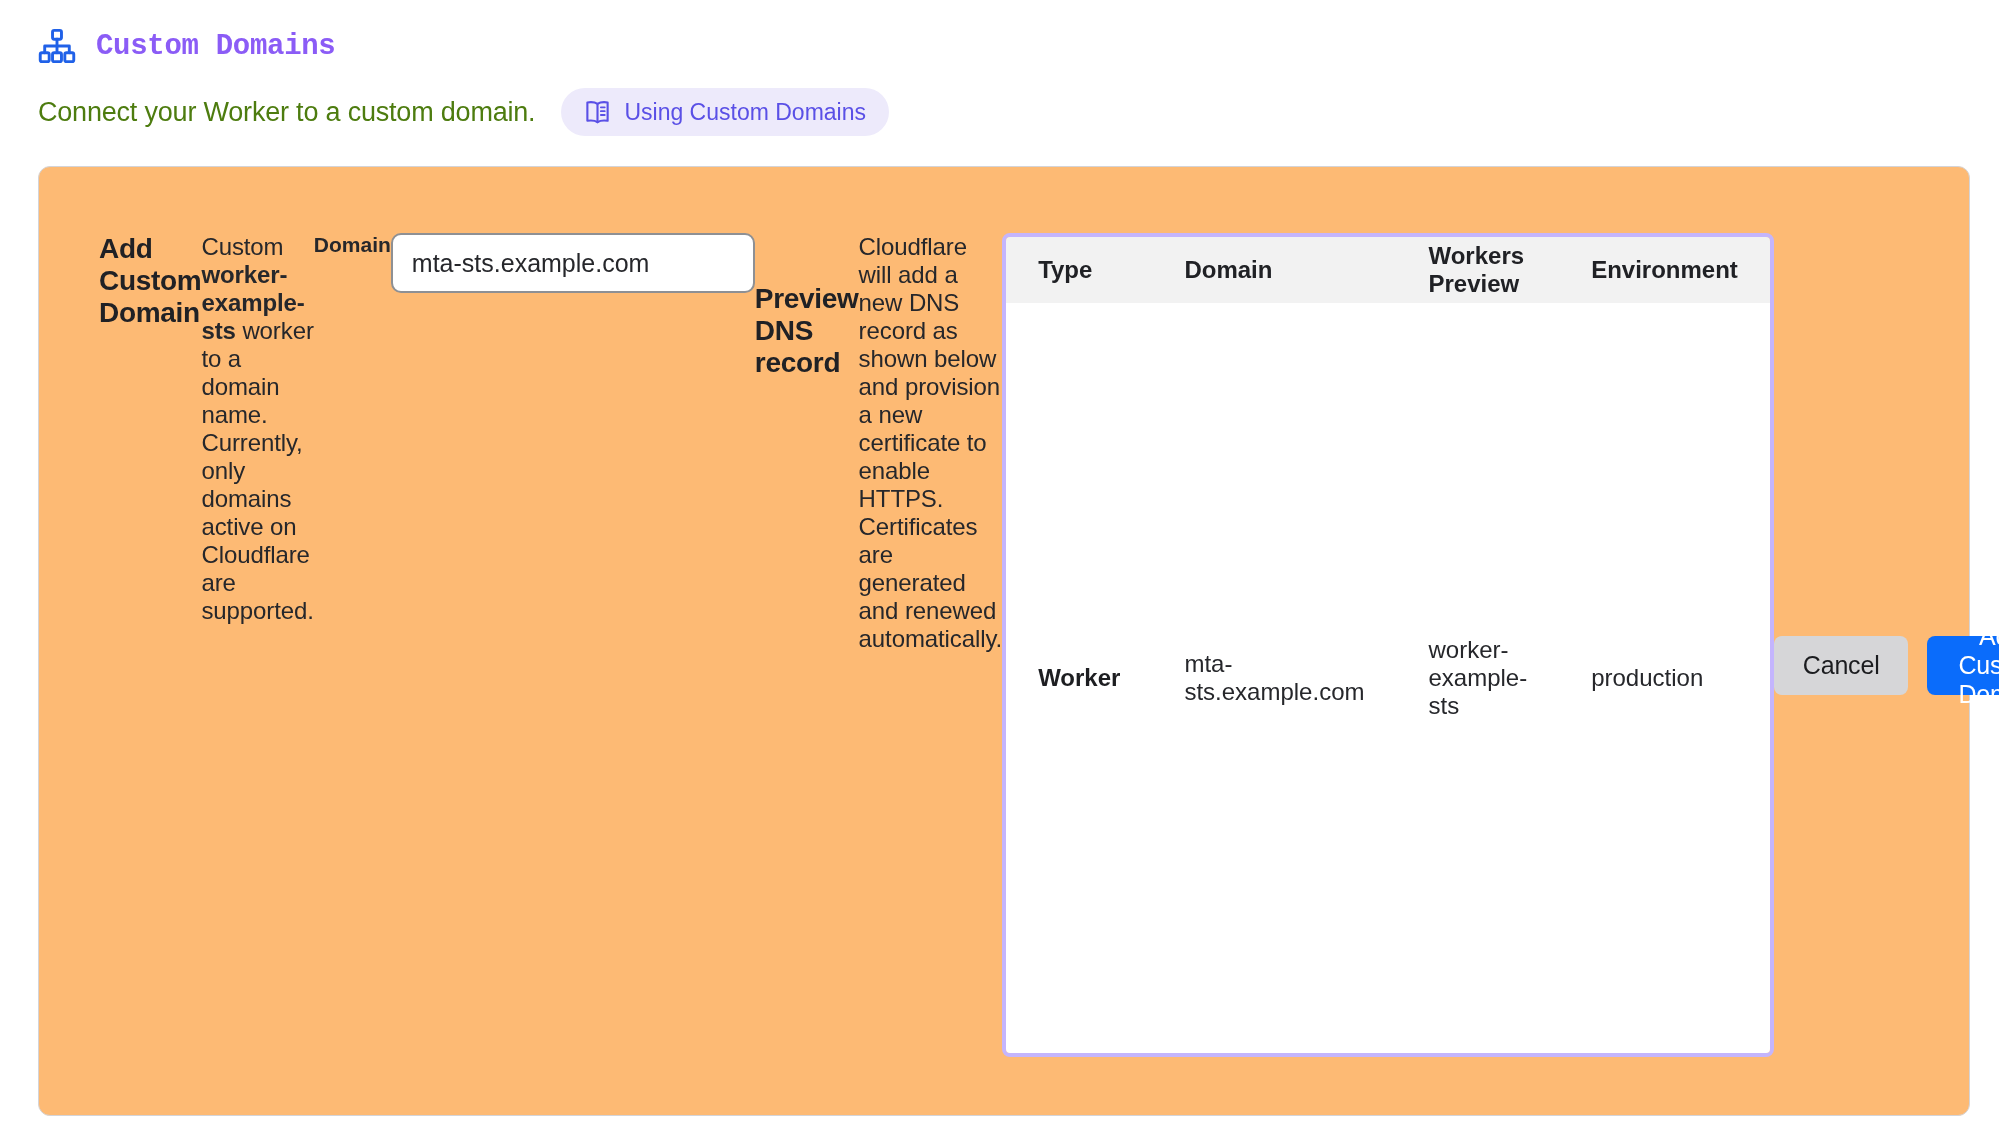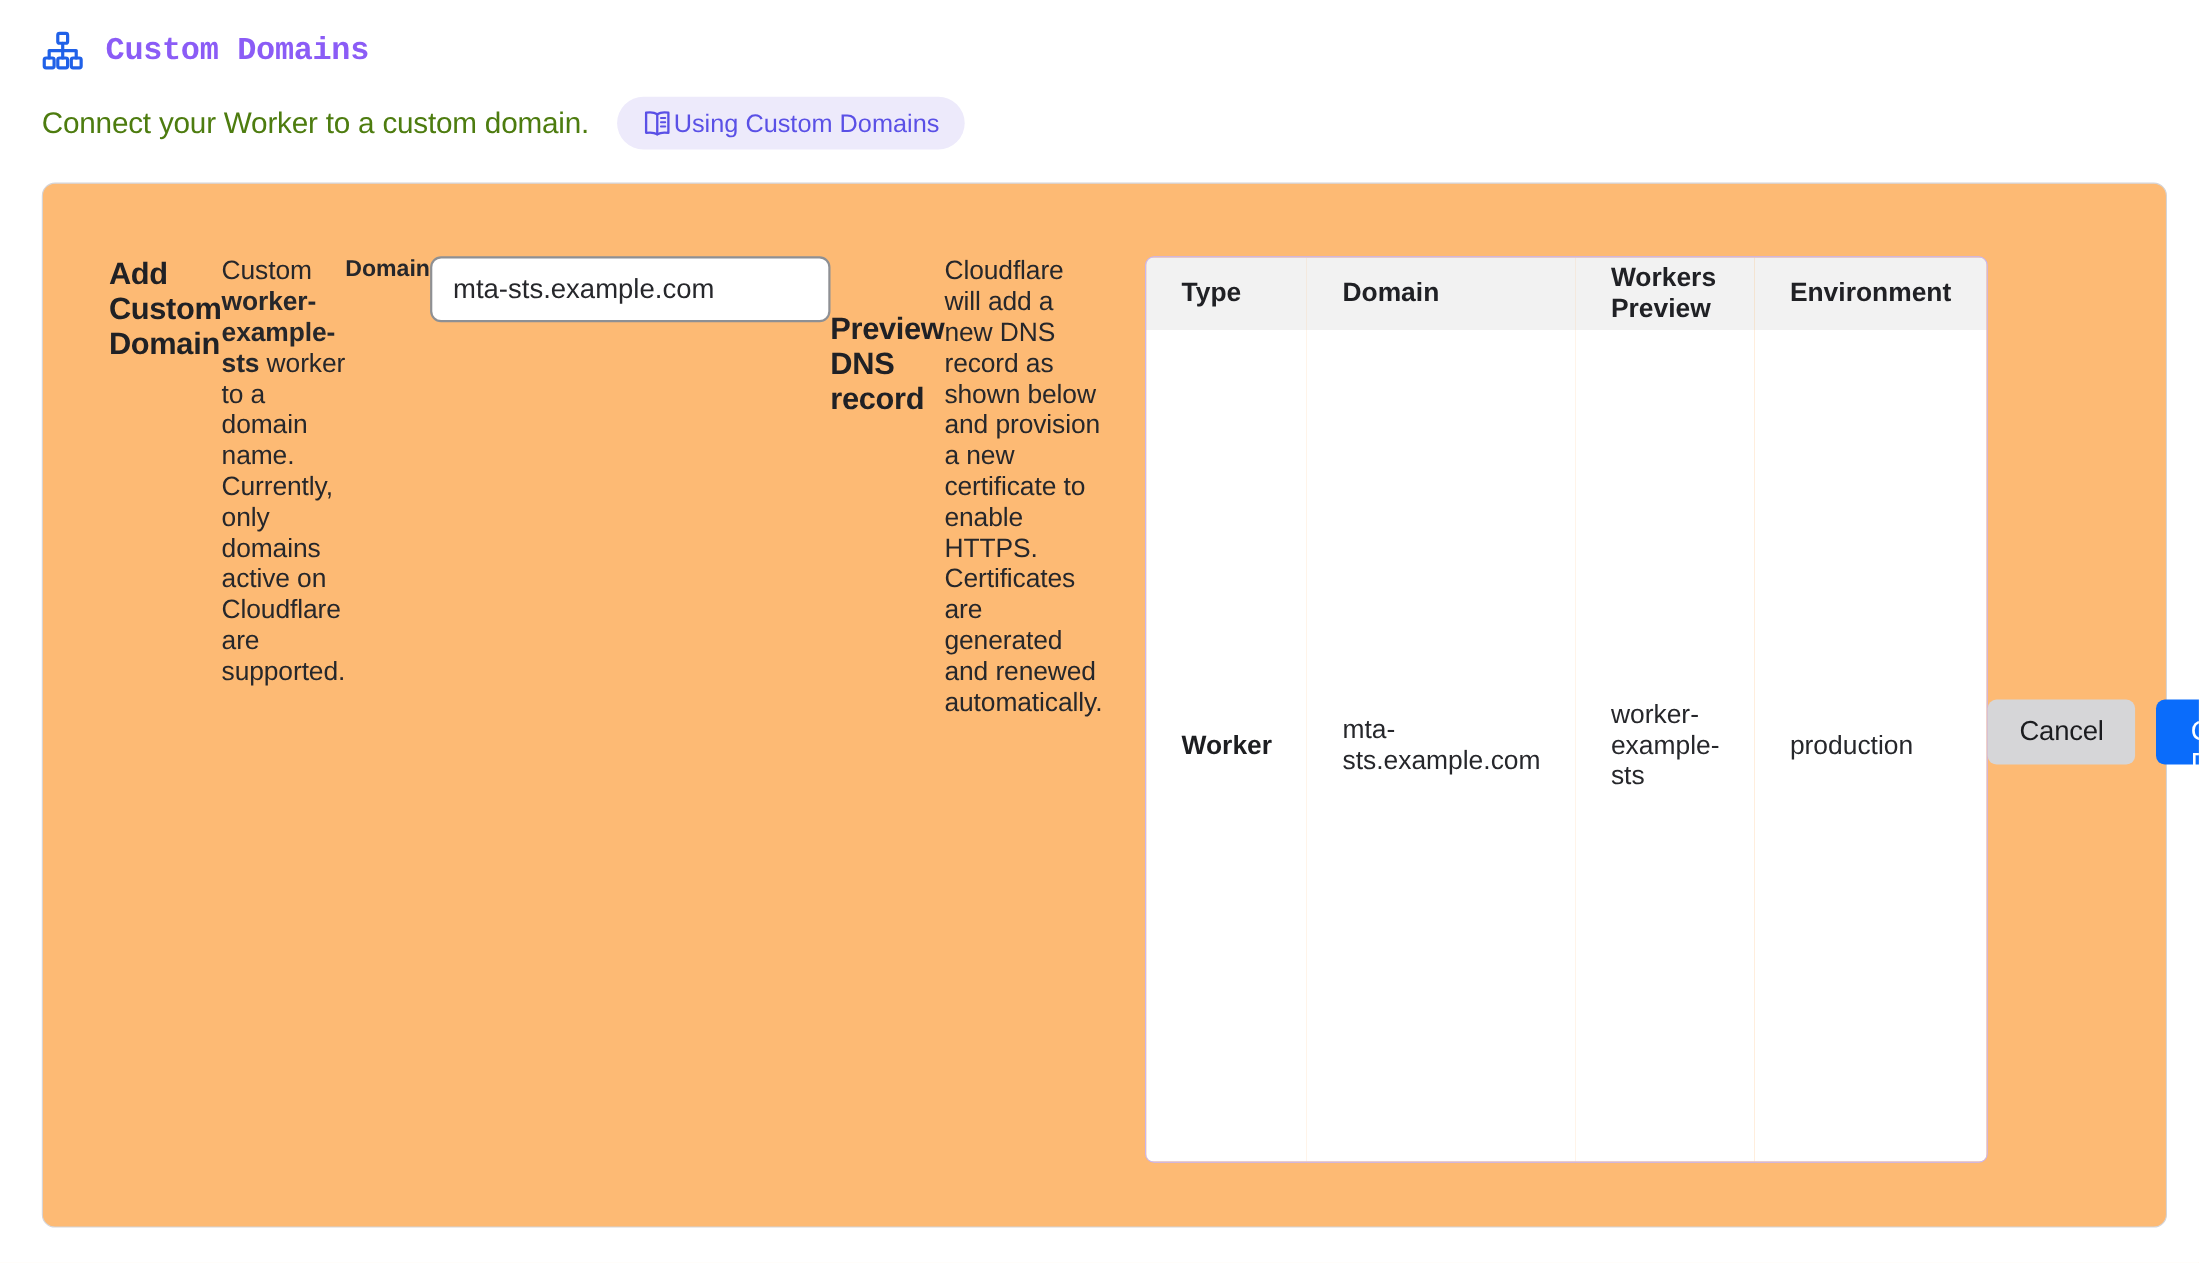--- a/index.html
+++ b/index.html
@@ -19,21 +19,21 @@
   .sitemap-icon { width: 38px; height: 36px; display: block; }
   .page-title {
     font-size: 29px; font-weight: 700; letter-spacing: -0.3px; color: #8b5cf6; font-family: Liberation Mono, monospace;
   }
   .subtitle-row {
     display: flex; align-items: center; gap: 26px;
     margin-bottom: 30px;
   }
   .page-subtitle { font-size: 27px; color: #4d7c0f; letter-spacing: -0.2px; }
   .docs-badge {
-    display: inline-flex; align-items: center; gap: 1px;
+    display: inline-flex; align-items: center; gap: 13px;
     height: 48px; padding: 0 23px;
     background: #edeafb; border-radius: 24px;
     color: #5a50e6; font-size: 23px; font-weight: 500;
     cursor: pointer; text-decoration: none; border: none;
   }
   .book-icon { width: 27px; height: 27px; display: block; }
 
   
   .card {
     width: 1932px; height: 950px;
@@ -68,23 +68,23 @@
   .preview-heading { margin: 50px 0 34px 0; }
   .preview-desc {
     font-size: 24px; color: #26272b; letter-spacing: -0.1px;
     line-height: 28px; max-width: 1470px;
     margin-bottom: 46px;
   }
 
   
   .dns-table {
     width: 1984px;
-    border: 1px solid #c4b5fd; border-radius: 8px;
+    border: 4px solid #c4b5fd; border-radius: 8px;
     overflow: hidden;
-    border-collapse: separate; border-spacing: 0; margin-left: 39px;
+    border-collapse: separate; border-spacing: 0;
   }
   .dns-table th, .dns-table td {
     text-align: left; padding: 0 32px; font-size: 24px;
     width: 25%;
   }
   .dns-table thead tr { background: #f2f2f2; height: 66px; }
   .dns-table th { font-weight: 600; color: #202125; }
   .dns-table tbody tr { background: #ffffff; height: 69px; }
   .dns-table td { color: #26272b; }
   .dns-table td.cell-type { font-weight: 700; color: #1d1e21; }

